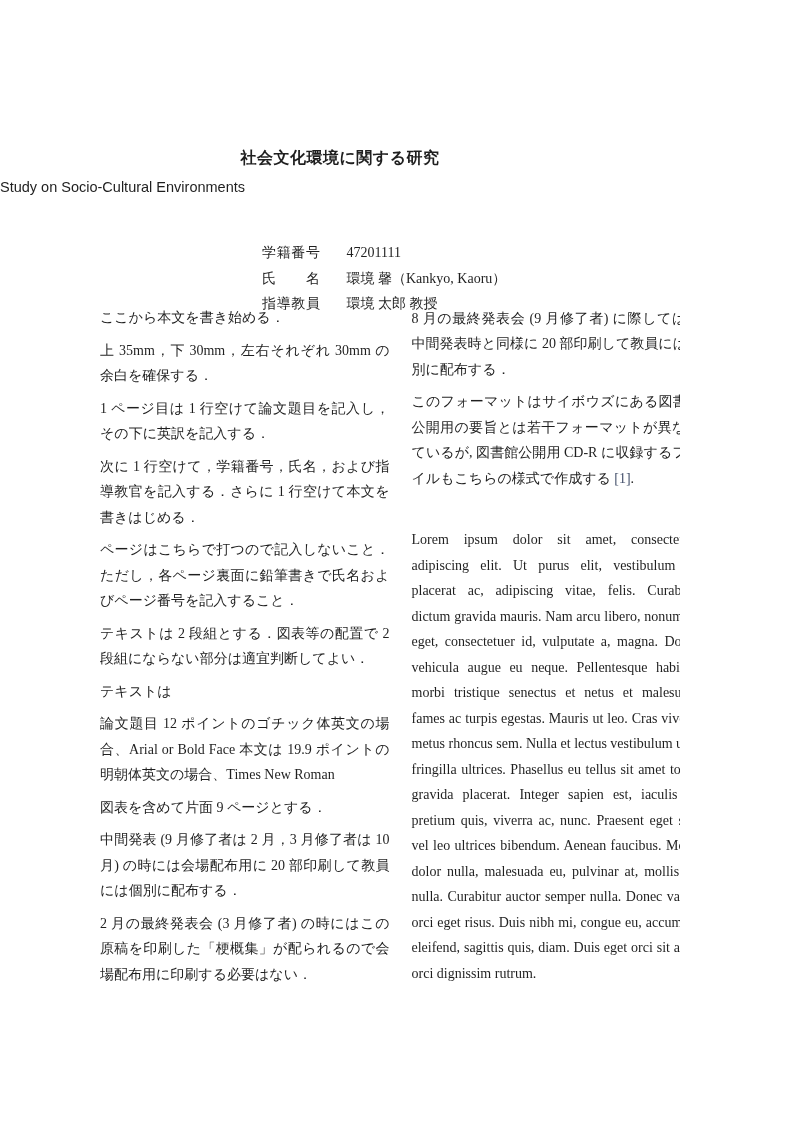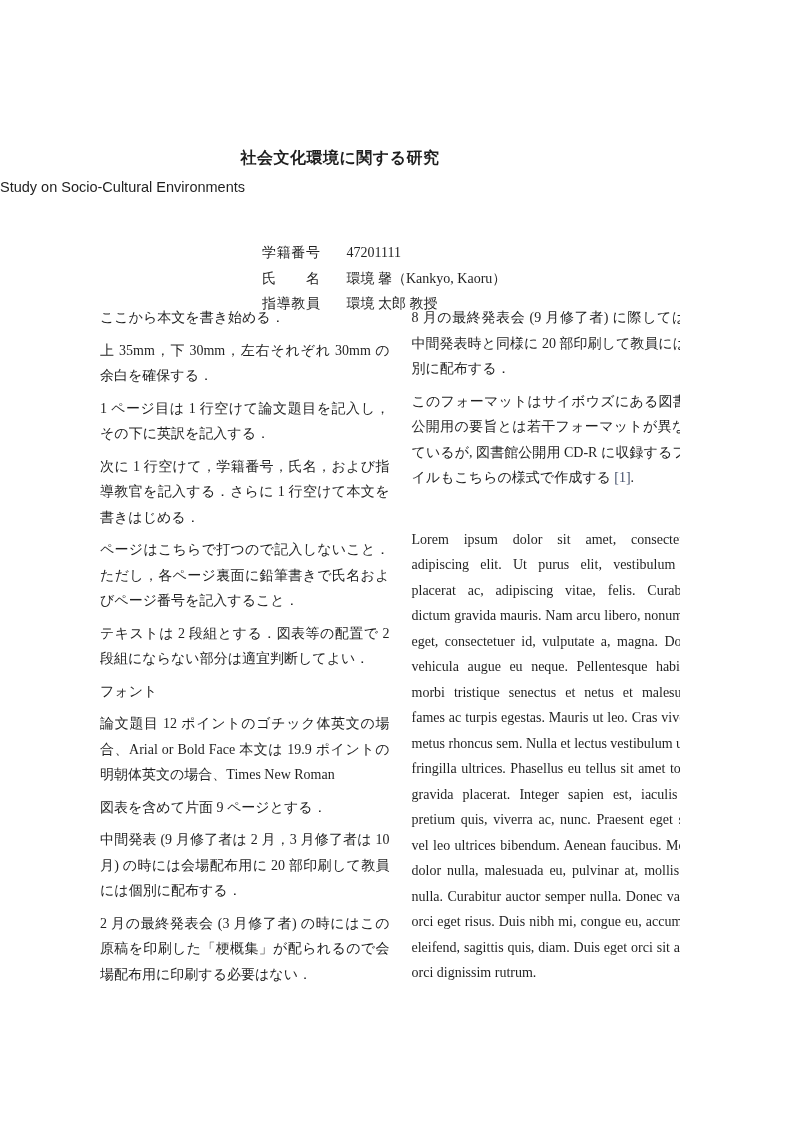--- a/index.html
+++ b/index.html
@@ -53,20 +53,21 @@
     margin-right: 23px;
   }
   .info-value { display: inline-block; }
   .columns {
     position: absolute;
     left: 100px;
     top: 305px;
     width: 601px;
     display: flex;
     gap: 22px;
+    align-items: center;
   }
   .col {
     flex: 1 1 0;
     min-width: 0;
     font-size: 14px;
     line-height: 25.5px;
   }
   .col p {
     margin: 0 0 7px 0;
     text-align: justify;
@@ -107,21 +108,21 @@
   </div>
 
   <div class="columns">
     <div class="col">
         <p>ここから本文を書き始める．</p>
         <p>上 35mm，下 30mm，左右それぞれ 30mm の余白を確保する．</p>
         <p>1 ページ目は 1 行空けて論文題目を記入し，その下に英訳を記入する．</p>
         <p>次に 1 行空けて，学籍番号，氏名，および指導教官を記入する．さらに 1 行空けて本文を書きはじめる．</p>
         <p>ページはこちらで打つので記入しないこと．ただし，各ページ裏面に鉛筆書きで氏名およびページ番号を記入すること．</p>
         <p>テキストは 2 段組とする．図表等の配置で 2 段組にならない部分は適宜判断してよい．</p>
-        <p>フォント</p>
+        <p>テキストは</p>
         <p>論文題目 12 ポイントのゴチック体英文の場合、Arial or Bold Face 本文は 19.9 ポイントの明朝体英文の場合、Times New Roman</p>
         <p>図表を含めて片面 9 ページとする．</p>
         <p>中間発表 (9 月修了者は 2 月，3 月修了者は 10 月) の時には会場配布用に 20 部印刷して教員には個別に配布する．</p>
         <p>2 月の最終発表会 (3 月修了者) の時にはこの原稿を印刷した「梗概集」が配られるので会場配布用に印刷する必要はない．</p>
       </div>
     <div class="col">
         <p>8 月の最終発表会 (9 月修了者) に際しては、中間発表時と同様に 20 部印刷して教員には個別に配布する．</p>
         <p>このフォーマットはサイボウズにある図書館公開用の要旨とは若干フォーマットが異なっているが, 図書館公開用 CD-R に収録するファイルもこちらの様式で作成する <span class="cite" style="color: rgb(68, 80, 107);">[1]</span>.</p>
         <p class="latin gap-before" lang="en">Lorem ipsum dolor sit amet, consectetuer adipiscing elit. Ut purus elit, vestibulum ut, placerat ac, adipiscing vitae, felis. Curabitur dictum gravida mauris. Nam arcu libero, nonummy eget, consectetuer id, vulputate a, magna. Donec vehicula augue eu neque. Pellentesque habitant morbi tristique senectus et netus et malesuada fames ac turpis egestas. Mauris ut leo. Cras viverra metus rhoncus sem. Nulla et lectus vestibulum urna fringilla ultrices. Phasellus eu tellus sit amet tortor gravida placerat. Integer sapien est, iaculis in, pretium quis, viverra ac, nunc. Praesent eget sem vel leo ultrices bibendum. Aenean faucibus. Morbi dolor nulla, malesuada eu, pulvinar at, mollis ac, nulla. Curabitur auctor semper nulla. Donec varius orci eget risus. Duis nibh mi, congue eu, accumsan eleifend, sagittis quis, diam. Duis eget orci sit amet orci dignissim rutrum.</p>
       </div>

